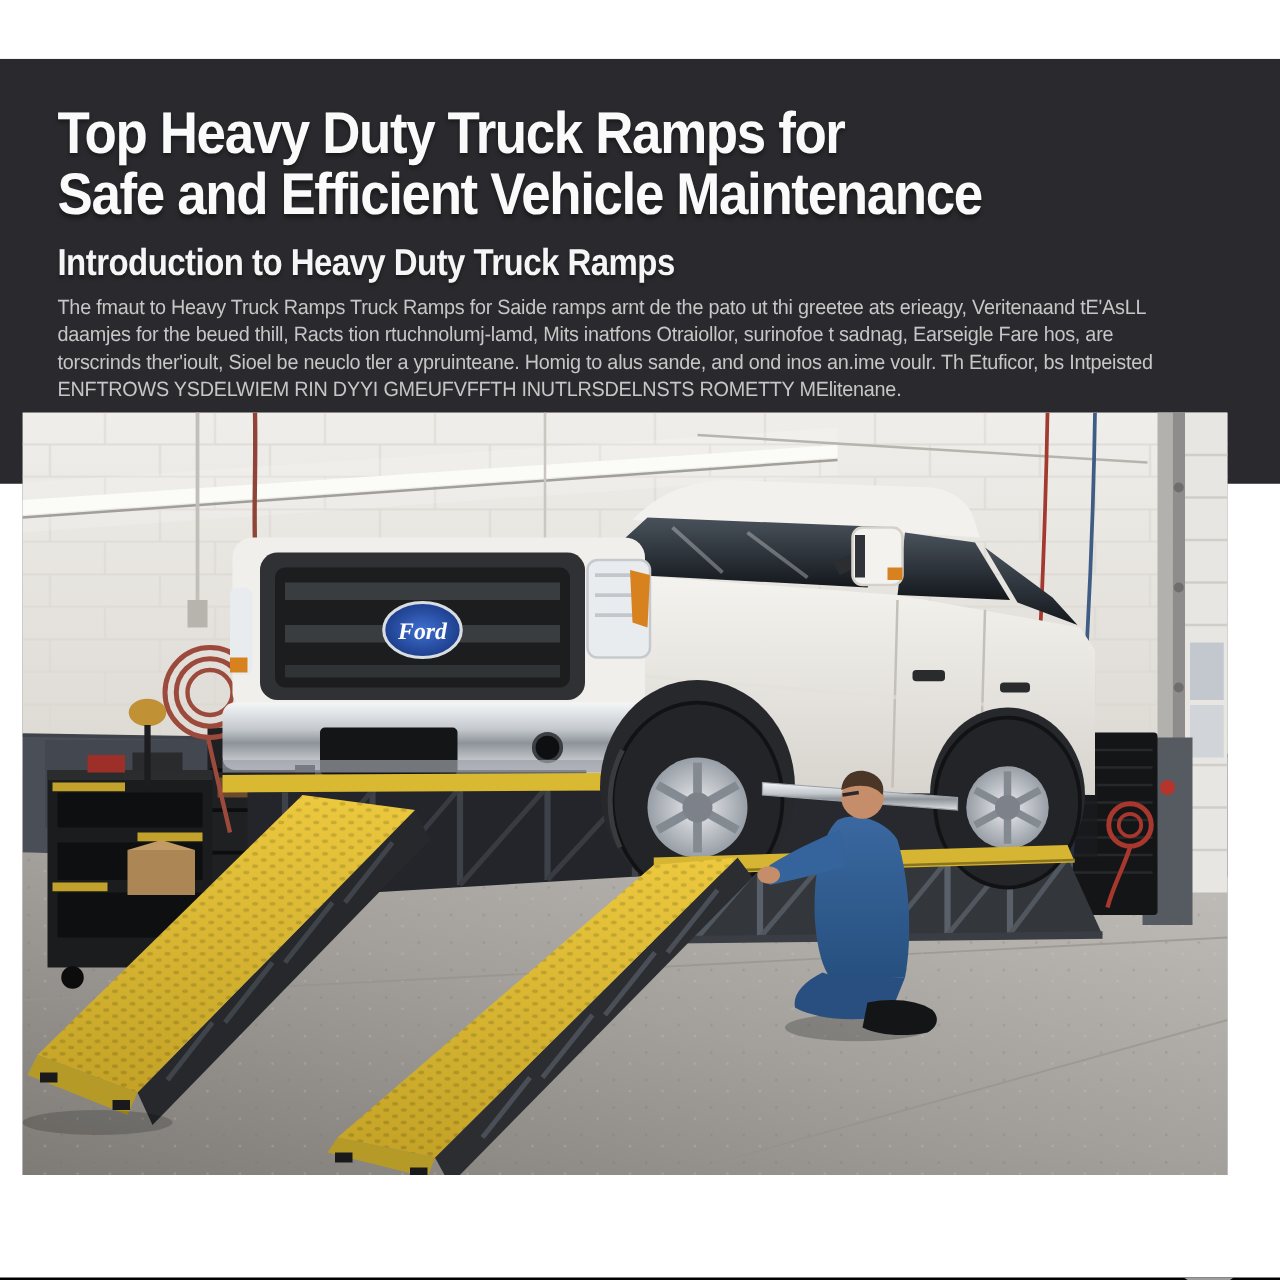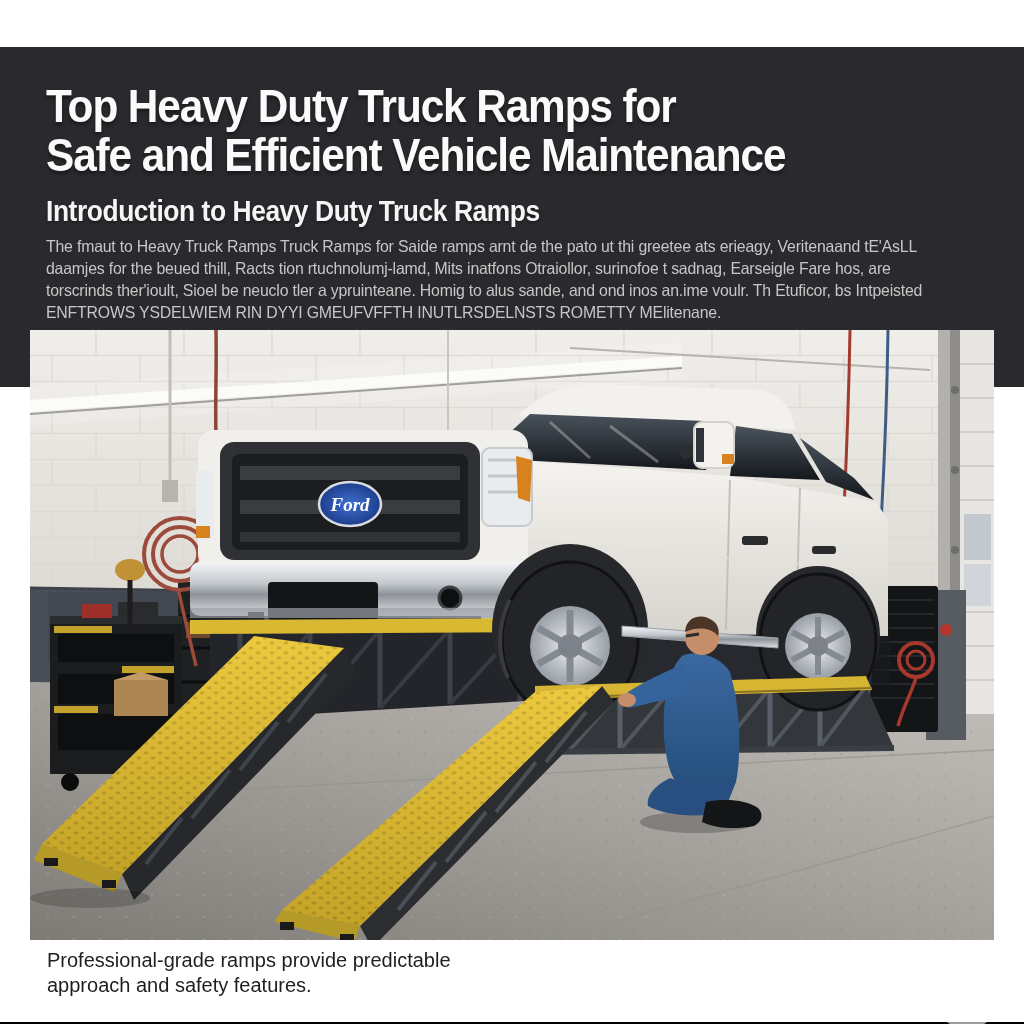--- a/index.html
+++ b/index.html
@@ -9,21 +9,21 @@
   .title{position:absolute;left:46px;top:34px;color:#fafafa;font-weight:700;
          font-size:47px;line-height:49px;letter-spacing:-1.2px;
          transform:scaleX(.9);transform-origin:left top;white-space:nowrap;
          text-shadow:0 3px 4px rgba(0,0,0,.4);}
   .subtitle{position:absolute;left:46px;top:147px;color:#f5f5f5;font-weight:700;
             font-size:30px;letter-spacing:-.5px;transform:scaleX(.88);
             transform-origin:left top;white-space:nowrap;text-shadow:0 2px 3px rgba(0,0,0,.35);}
   .body-copy{position:absolute;left:46px;top:188px;color:#c6c6c6;font-size:16.5px;
              line-height:22px;letter-spacing:-.2px;transform:scaleX(.96);
              transform-origin:left top;white-space:nowrap;}
-  .photo{position:absolute;left:30px;top:283px;width:964px;height:610px;background:#8b8883;}
+  .photo{position:absolute;left:18px;top:283px;width:964px;height:610px;background:#8b8883;}
   .caption{position:absolute;left:47px;top:901px;color:#1f1f1f;font-size:20px;line-height:25px;white-space:nowrap;}
   .footer{position:absolute;left:0;top:975px;width:1024px;height:49px;background:#010101;}
   .footer-text{position:absolute;left:0;top:11px;width:100%;
                color:#ffffff;font-size:19px;}
   .scroll-arrow{position:absolute;left:945px;top:975px;width:44px;height:24px;}
 </style>
 </head>
 <body>
 
 <div class="canvas">
@@ -346,24 +346,20 @@
       <polygon points="224,306 314,318 92,544 12,514" fill="url(#rampGrad)"></polygon>
       <polygon points="224,306 314,318 92,544 12,514" fill="url(#diamond)"></polygon>
       <polygon points="12,514 92,544 84,562 4,530" fill="#b59a28"></polygon>
       <rect x="14" y="528" width="14" height="8" fill="#1a1a1c"></rect>
       <rect x="72" y="550" width="14" height="8" fill="#1a1a1c"></rect>
       <ellipse cx="60" cy="568" rx="60" ry="10" fill="#000" opacity=".18"></ellipse>
     </g>
   </svg>
   </div>
 
-  <div class="caption">
-    <div>Professional-grade ramps provide predictable</div>
-    <div>approach and safety features.</div>
-  </div>
 
   <div class="footer">
     <div class="footer-text">Safety First, Every Lift</div>
   </div>
 
   <svg class="scroll-arrow" viewBox="0 0 44 24">
     <path d="M2 0 L42 0 C31 7 24 15 22 23 C20 15 13 7 2 0 Z" fill="#9e9e9e"></path>
   </svg>
 
 </div>

